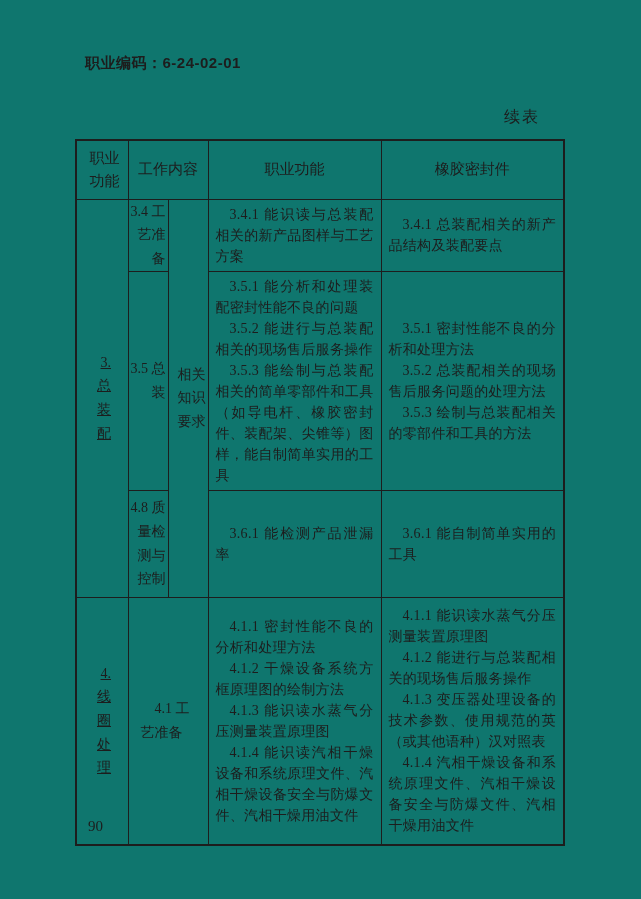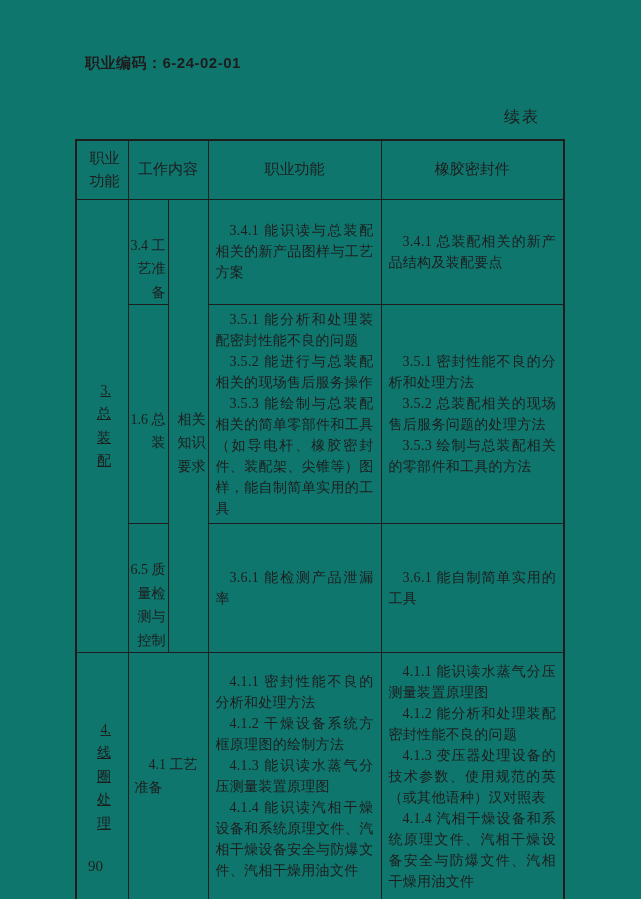--- a/index.html
+++ b/index.html
@@ -16,21 +16,21 @@
   .doc-code {
     position:absolute; left:85px; top:54px;
     font-family:"Liberation Sans","DejaVu Sans",sans-serif;
     font-weight:bold; font-size:15px; letter-spacing:0.5px;
   }
   .cont-label {
     position:absolute; top:107px; right:101px;
     font-size:16px; letter-spacing:2px;
   }
   .page-num {
-    position:absolute; left:88px; top:858px;
+    position:absolute; left:88px; top:818px;
     font-size:15px;
   }
   table.occ-table {
     position:absolute; left:75px; top:139px;
     width:488px; table-layout:fixed;
     border-collapse:collapse;
     border:2px solid #1d1d1d;
   }
   .occ-table th, .occ-table td {
     border:1px solid #1d1d1d;
@@ -43,35 +43,35 @@
   tr.h-r34  { height:60px; }
   tr.h-r35  { height:192px; }
   tr.h-r36  { height:107px; }
   tr.h-r41  { height:248px; }
   
   .stack {
     display:inline-block;
     font-size:14px; line-height:1.68; text-align:right;
   }
   .w1 { width:1.25em;text-decoration:underline; }   
-  .w2 { width:2.5em;margin-top:34px; }    
+  .w2 { width:2.5em; }    
   .hw2 { width:2.3em; font-size:15px; line-height:1.55; }
   
   .par-cell {
     text-align:left; vertical-align:middle;
     padding:4px 7px;
   }
   .par-cell p {
     font-size:14px; line-height:1.5;
     text-indent:1em;
     text-align:justify;
     letter-spacing:0.3px;
   }
   
-  .work-wide { text-align:left; padding:2px 6px;margin-left:16px; }
+  .work-wide { text-align:left; padding:2px 12px;margin-left:16px; }
   .work-wide .inner {
     display:block; font-size:14px; line-height:1.7;
     text-indent:1em; text-align:left;
   }
 </style>
 </head>
 <body>
 
 <div class="page">
 
@@ -111,37 +111,37 @@
       <td class="par-cell">
         <p>3.4.1 能识读与总装配相关的新产品图样与工艺方案</p>
       </td>
       <td class="par-cell">
         <p>3.4.1 总装配相关的新产品结构及装配要点</p>
       </td>
     </tr>
 
     <tr class="h-r35">
       <td>
-        <span class="stack w2">1.6 总装</span>
+        <span class="stack w2">3.5 总装</span>
       </td>
       <td class="par-cell">
         <p>3.5.1 能分析和处理装配密封性能不良的问题</p>
         <p>3.5.2 能进行与总装配相关的现场售后服务操作</p>
         <p>3.5.3 能绘制与总装配相关的简单零部件和工具（如导电杆、橡胶密封件、装配架、尖锥等）图样，能自制简单实用的工具</p>
       </td>
       <td class="par-cell">
         <p>3.5.1 密封性能不良的分析和处理方法</p>
         <p>3.5.2 总装配相关的现场售后服务问题的处理方法</p>
         <p>3.5.3 绘制与总装配相关的零部件和工具的方法</p>
       </td>
     </tr>
 
     <tr class="h-r36">
       <td>
-        <span class="stack w2">6.5 质量检测与控制</span>
+        <span class="stack w2">4.8 质量检测与控制</span>
       </td>
       <td class="par-cell">
         <p>3.6.1 能检测产品泄漏率</p>
       </td>
       <td class="par-cell">
         <p>3.6.1 能自制简单实用的工具</p>
       </td>
     </tr>
 
     <tr class="h-r41">
@@ -152,21 +152,21 @@
         <span class="inner">4.1 工艺准备</span>
       </td>
       <td class="par-cell">
         <p>4.1.1 密封性能不良的分析和处理方法</p>
         <p>4.1.2 干燥设备系统方框原理图的绘制方法</p>
         <p>4.1.3 能识读水蒸气分压测量装置原理图</p>
         <p>4.1.4 能识读汽相干燥设备和系统原理文件、汽相干燥设备安全与防爆文件、汽相干燥用油文件</p>
       </td>
       <td class="par-cell">
         <p>4.1.1 能识读水蒸气分压测量装置原理图</p>
-        <p>4.1.2 能分析和处理装配密封性能不良的问题</p>
+        <p>4.1.2 能进行与总装配相关的现场售后服务操作</p>
         <p>4.1.3 变压器处理设备的技术参数、使用规范的英（或其他语种）汉对照表</p>
         <p>4.1.4 汽相干燥设备和系统原理文件、汽相干燥设备安全与防爆文件、汽相干燥用油文件</p>
       </td>
     </tr>
   </tbody>
     </table>
 
   <div class="page-num">90</div>
 
 </div>

